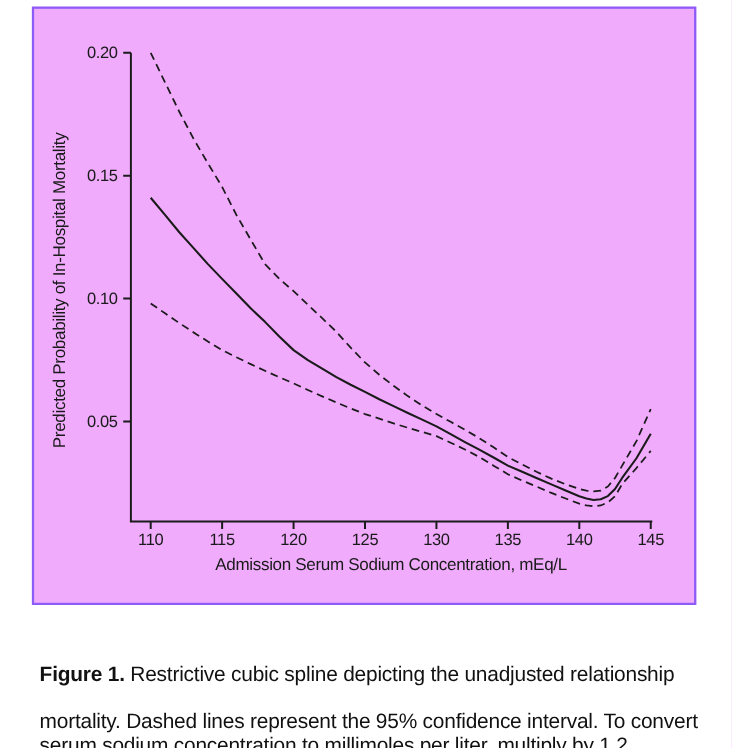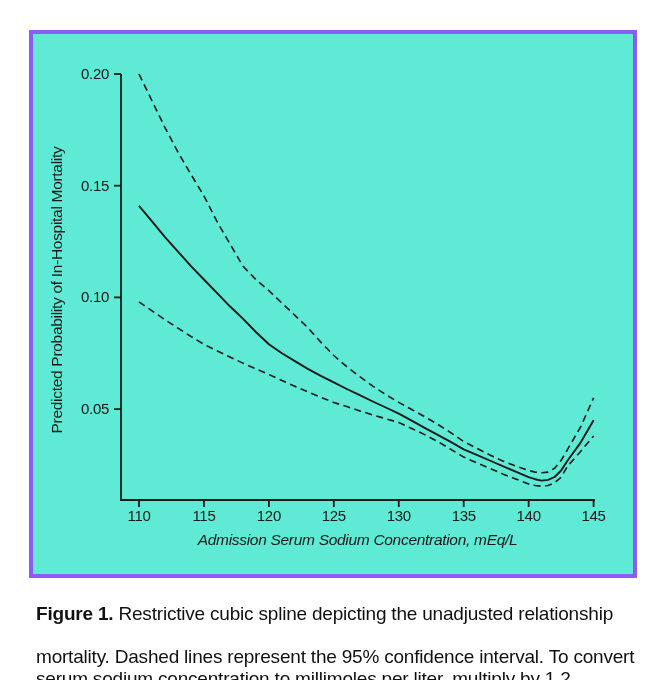--- a/index.html
+++ b/index.html
@@ -1,36 +1,36 @@
 <!DOCTYPE html>
 <html><head>
 <meta charset="utf-8">
 <style>
   html, body { margin: 0; padding: 0; background: #ffffff; }
   body {
     width: 665px; height: 680px; position: relative; overflow: hidden;
     font-family: "Liberation Sans", sans-serif; color: #1a1a1a;
   }
   .figure-box {
-    position: absolute; left: 29px; top: 30px;
+    position: absolute; left: 29px; top: 6px;
     width: 600px; height: 540px;
-    border: 4px solid #8b5cf6; background: #5eead4;
+    border: 2px solid #8b5cf6; background: #f0abfc;
   }
   .plot-svg { position: absolute; left: 0; top: 0; }
   .y-axis-title {
     position: absolute; left: -156px; top: 245px;
     width: 360px; height: 22px; line-height: 22px;
     text-align: center; font-size: 15.5px; letter-spacing: -0.3px;
     transform: rotate(-90deg); transform-origin: 50% 50%;
     white-space: nowrap; color: #1a1a1a;
   }
   .x-axis-title {
     position: absolute; left: 87px; top: 497px; width: 475px;
     text-align: center; font-size: 15.5px; letter-spacing: -0.3px;
-    white-space: nowrap; color: #1a1a1a; font-style: italic;
+    white-space: nowrap; color: #1a1a1a;
   }
   .caption {
     position: absolute; left: 36px; top: 571px; width: 625px;
     font-size: 19px; line-height: 21.6px; letter-spacing: -0.2px;
     color: #111111;
     margin-top: 32px;
   }
   .caption b { font-weight: bold; }
   text.tick {
     font-family: "Liberation Sans", sans-serif;

